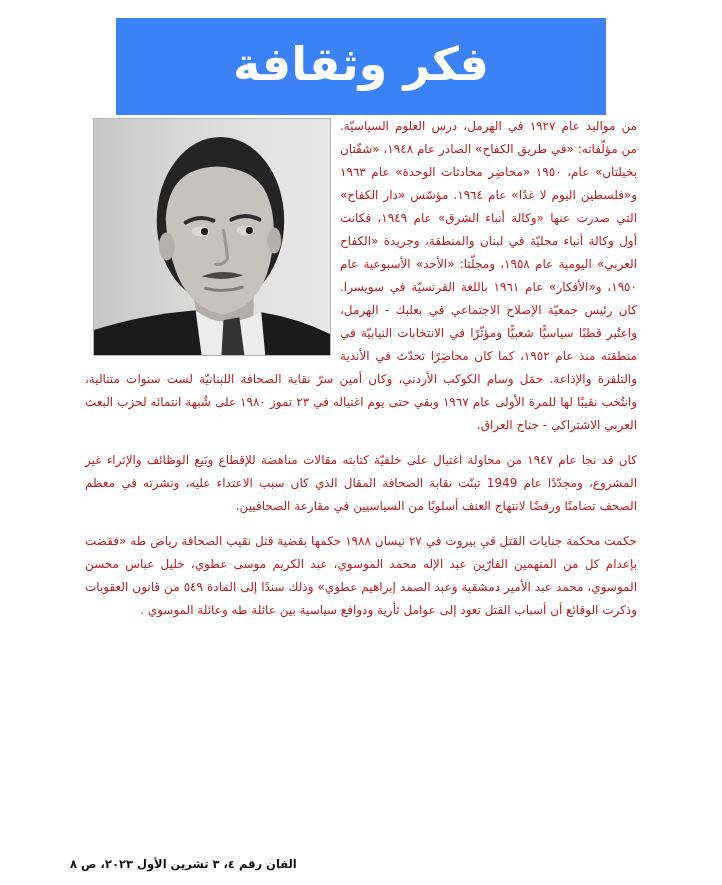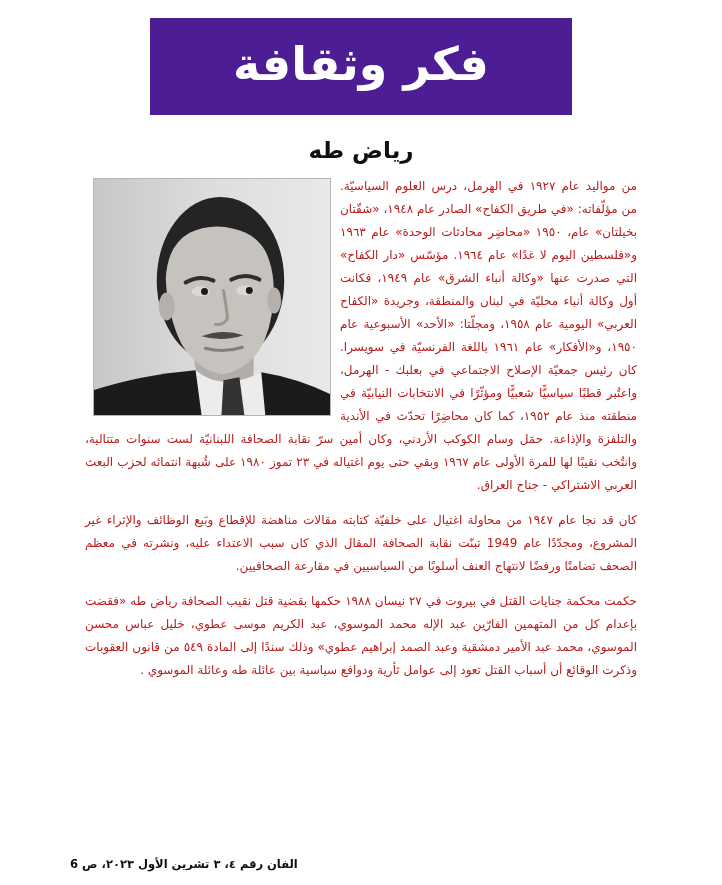--- a/index.html
+++ b/index.html
@@ -8,24 +8,24 @@
     width: 722px;
     height: 885px;
     position: relative;
     overflow: hidden;
     font-family: "DejaVu Sans", sans-serif;
     color: #1c1c1c;
   }
   .content { width: 552px; margin: 0 auto; }
 
   .banner {
-    width: 422px;
+    width: 490px;
     height: 97px;
     margin: 18px auto 0;
-    background: #4c1d95;
+    background: #3b82f6;
     display: flex;
     align-items: center;
     justify-content: center;
   }
   .banner-title {
     color: #ffffff;
     font-size: 46px;
     font-weight: bold;
     direction: rtl;
     line-height: 1;
@@ -74,21 +74,20 @@
 </style>
 </head>
 <body>
 
 <div class="content">
 
   <div class="banner">
     <span class="banner-title">فكر وثقافة</span>
   </div>
 
-  <h1 class="article-title">رياض طه</h1>
 
   <div class="article-body">
 
     <div class="photo-frame">
       <svg viewBox="0 0 237 237" width="236" height="236">
         <defs>
           <linearGradient id="pbg" x1="0" y1="0" x2="1" y2="0">
             <stop offset="0" stop-color="#c7c7c7"></stop>
             <stop offset="0.5" stop-color="#dddddd"></stop>
             <stop offset="1" stop-color="#e9e9e9"></stop>
@@ -132,13 +131,13 @@
 
     <p>كان قد نجا عام ١٩٤٧ من محاولة اغتيال على خلفيّة كتابته مقالات مناهضة للإقطاع وبَيع الوظائف والإثراء غير المشروع، ومجدّدًا عام 1949 تبنّت نقابة الصحافة المقال الذي كان سبب الاعتداء عليه، ونشرته في معظم الصحف تضامنًا ورفضًا لانتهاج العنف أسلوبًا من السياسيين في مقارعة الصحافيين.</p>
 
 
     <p>حكمت محكمة جنايات القتل في بيروت في ٢٧ نيسان ١٩٨٨ حكمها بقضية قتل نقيب الصحافة رياض طه «فقضت بإعدام كل من المتهمين الفارّين عبد الإله محمد الموسوي، عبد الكريم موسى عطوي، خليل عباس محسن الموسوي، محمد عبد الأمير دمشقية وعبد الصمد إبراهيم عطوي» وذلك سندًا إلى المادة ٥٤٩ من قانون العقوبات وذكرت الوقائع أن أسباب القتل تعود إلى عوامل ثأرية ودوافع سياسية بين عائلة طه وعائلة الموسوي .</p>
 
   </div>
 
 </div>
 
-<div class="page-footer">الفان رقم ٤، ٣ تشرين الأول ٢٠٢٣، ص 6</div>
+<div class="page-footer">الفان رقم ٤، ٣ تشرين الأول ٢٠٢٣، ص ٨</div>
 
 </body></html>

